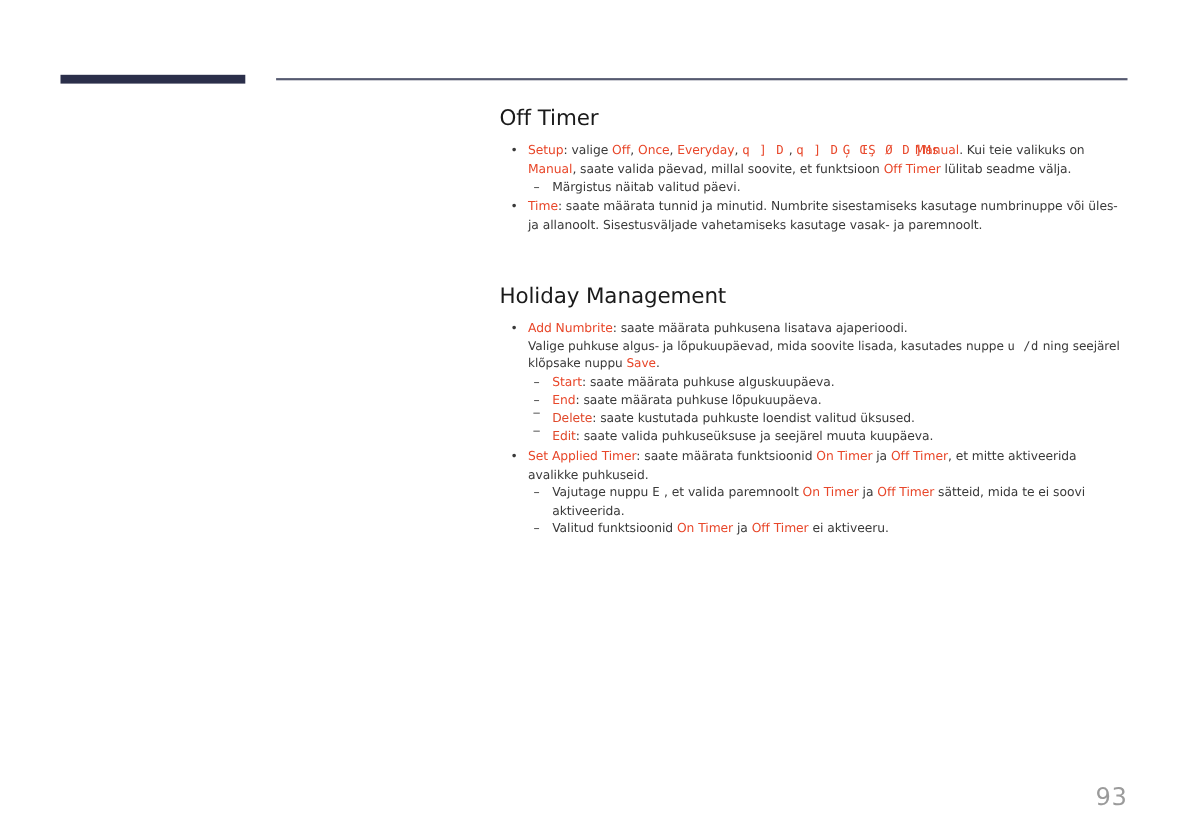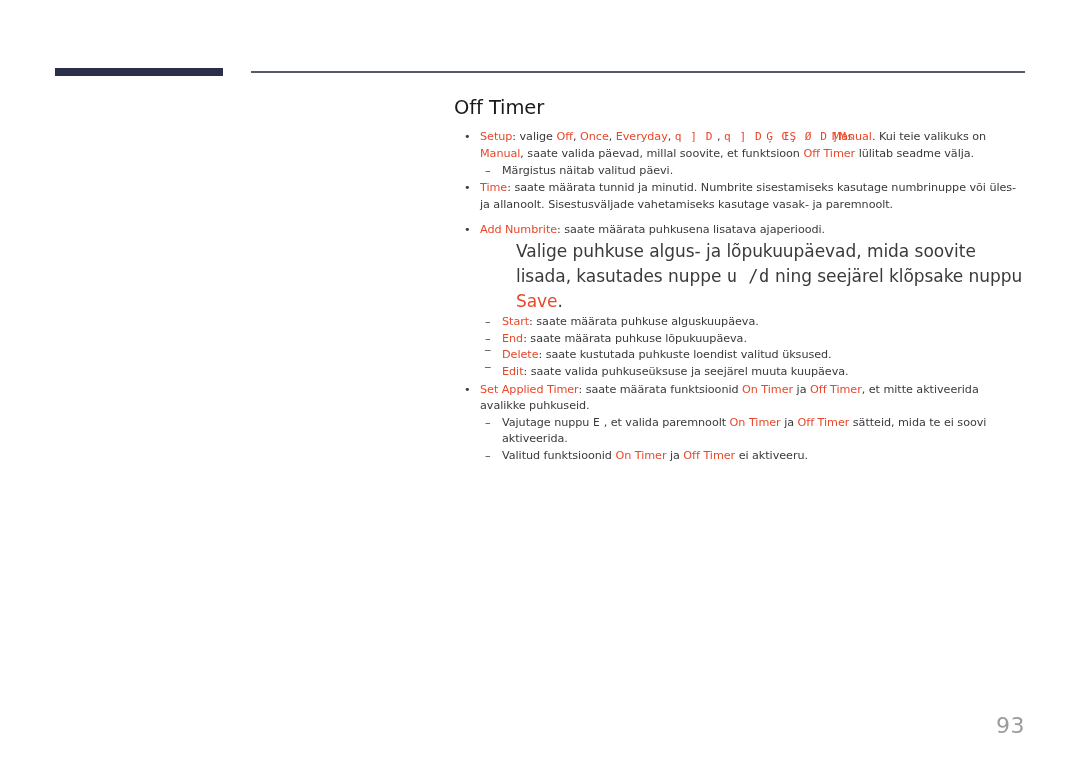--- a/index.html
+++ b/index.html
@@ -107,25 +107,24 @@
     letter-spacing: -0.05px;
   }
   ul.lvl2 > li > .dash {
     position: absolute;
     left: 5px;
     top: 0;
     color: #3a3a3a;
   }
 
   .sub-para {
-    font-size: 17px;
-    line-height: 1.48;
-    color: #3a3a3a;
-    letter-spacing: -0.05px;
-    margin-left: 36px;
+    font-size: 11px;
+    line-height: 1.48;
+    color: #3a3a3a;
+    letter-spacing: -0.05px;
   }
 
   
   li.faded {
     color: #8d8d8d;
   }
   li.faded .dash {
     color: #8d8d8d;
     top: -5px;
     left: 2px;
@@ -190,20 +189,21 @@
     <li><span class="bullet">•</span><span class="kw-strong">Setup</span><span>: valige </span><span class="kw">Off</span><span>, </span><span class="kw">Once</span><span>, </span><span class="kw">Everyday</span><span>,  </span><span class="glyph-err">q ] D</span><span> ,  </span><span class="glyph-err">q ] D</span><span>  </span><span class="glyph-err">Ģ ŒŞ Ø D</span><span>    </span><span class="glyph-err overlap">]Ms</span><span class="kw">Manual</span><span>. Kui teie valikuks on </span><span class="kw">Manual</span><span>, saate valida päevad, millal soovite, et funktsioon </span><span class="kw">Off Timer</span><span> lülitab seadme välja.</span>
 
       <ul class="lvl2">
         <li><span class="dash">–</span><span>Märgistus näitab valitud päevi.</span></li>
       </ul>
     </li>
 
     <li><span class="bullet">•</span><span class="kw-strong">Time</span><span>: saate määrata tunnid ja minutid. Numbrite sisestamiseks kasutage numbrinuppe või üles- ja allanoolt. Sisestusväljade vahetamiseks kasutage vasak- ja paremnoolt.</span></li>
   </ul>
 
+  <h1 class="section-title second">Holiday Management</h1>
 
 
   <ul class="lvl1">
 
     <li><span class="bullet">•</span><span class="kw-strong">Add Numbrite</span><span>: saate määrata puhkusena lisatava ajaperioodi.</span>
 
       <div class="sub-para"><span>Valige puhkuse algus- ja lõpukuupäevad, mida soovite lisada, kasutades nuppe </span><span class="glyph-err-dark">u  /d</span><span>  ning seejärel klõpsake nuppu </span><span class="kw">Save</span><span>.</span></div>
 
 
       <ul class="lvl2">

